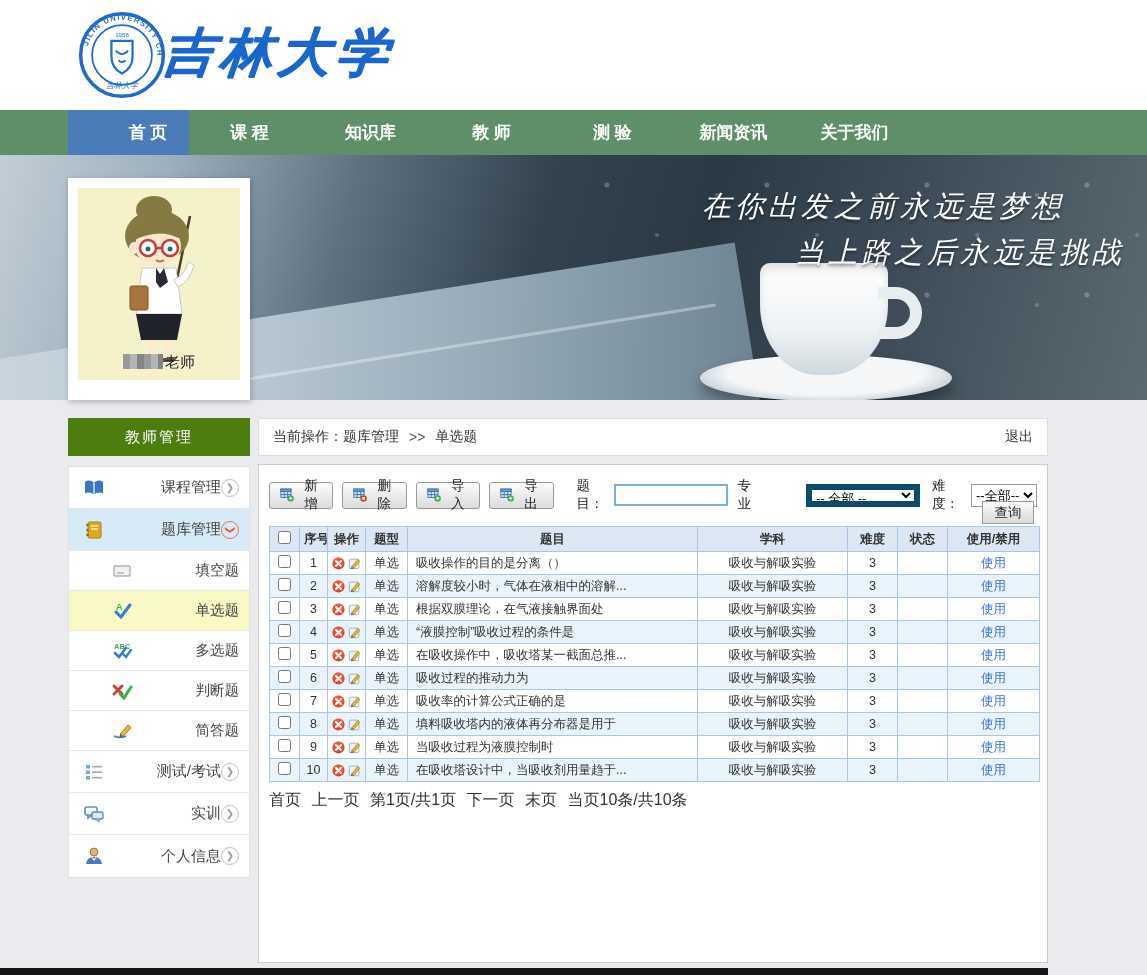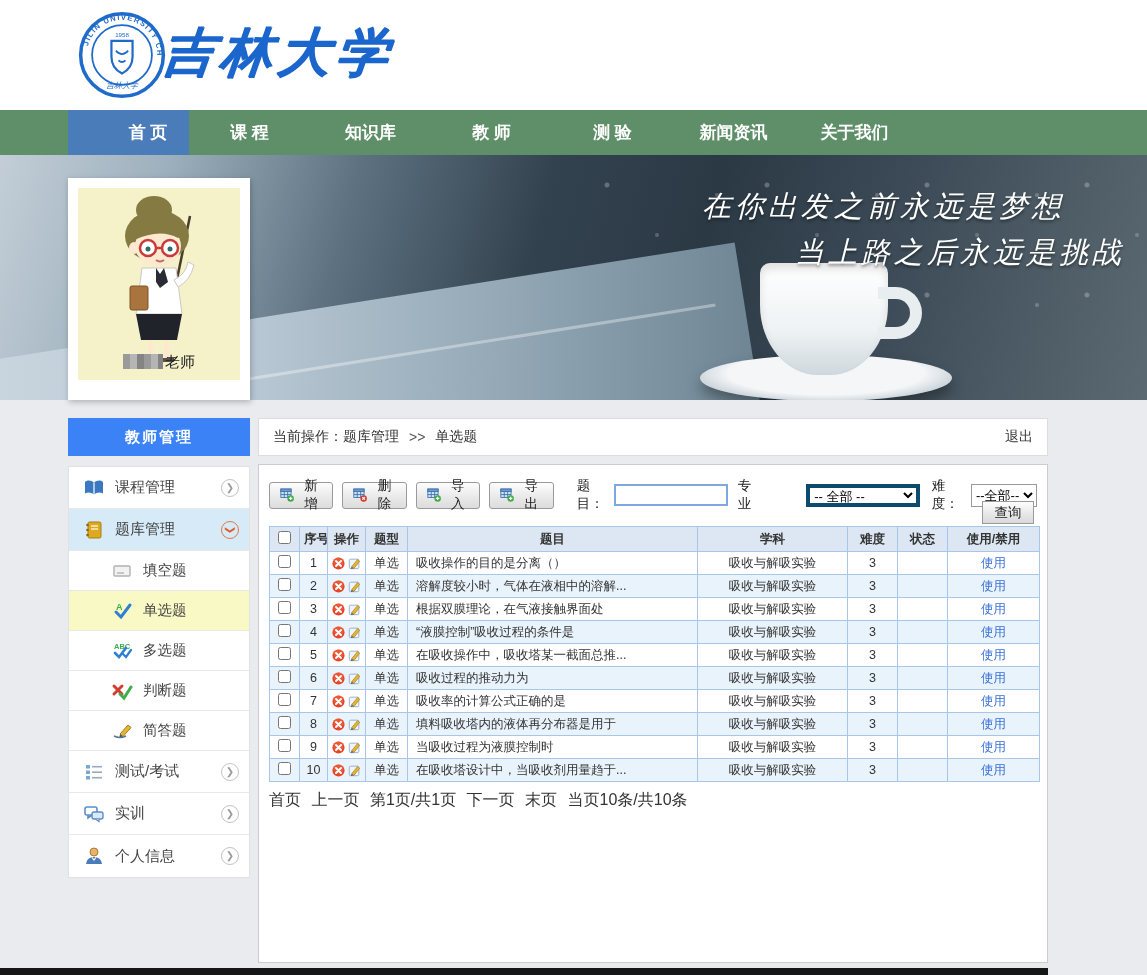--- a/index.html
+++ b/index.html
@@ -33,45 +33,45 @@
   
   .avatar-card { position:absolute; left:68px; top:178px; width:182px; height:222px; background:#ffffff; box-shadow:1px 2px 6px rgba(0,0,0,.25); padding:10px; }
   .avatar-photo { width:162px; height:192px; background:#f5f1c9; position:relative; }
   .avatar-photo svg { display:block; }
   .avatar-name { position:absolute; left:0; bottom:8px; width:100%; text-align:center; font-size:15px; color:#222; }
   .mosaic { display:inline-block; width:40px; height:15px; vertical-align:-2px; margin-right:2px;
     background:repeating-linear-gradient(90deg,#9a9a9a 0 7px,#b5b5b5 7px 14px,#848484 14px 21px),repeating-linear-gradient(0deg,rgba(255,255,255,.25) 0 5px,rgba(0,0,0,.12) 5px 10px); }
 
   
   .sidebar { position:absolute; left:68px; top:418px; width:182px; }
-  .sidebar-header { height:38px; line-height:38px; background:#3b82f6; color:#fff; text-align:center; font-size:15px; font-weight:bold; letter-spacing:2px; }
+  .sidebar-header { height:38px; line-height:38px; background:#4d7c0f; color:#fff; text-align:center; font-size:15px; font-weight:normal; letter-spacing:2px; }
   .side-menu { margin-top:10px; background:#fff; border:1px solid #e2e2e2; }
   .menu-item { display:flex; align-items:center; height:42px; padding:0 10px 0 14px; border-bottom:1px solid #e8e8e8; font-size:15px; color:#444; cursor:pointer; background:#fff; }
   .menu-item:last-child { border-bottom:none; }
   .menu-item .mi-icon { width:22px; height:20px; margin-right:10px; flex:0 0 22px; }
-  .menu-item .mi-label { flex:1; }
+  .menu-item .mi-label { flex:1;text-align:right; }
   .menu-item.sub { height:40px; padding-left:42px; font-size:14.5px; }
   .menu-item.expanded { background:#d6eaf8; }
   .menu-item.selected { background:#f9f9c6; }
   .chev { width:18px; height:18px; border:1px solid #c3c3c3; border-radius:50%; color:#9a9a9a; font-size:10px; line-height:16px; text-align:center; flex:0 0 18px; }
   .chev.down { border-color:#e07a4a; color:#e05a2b; }
 
   .main-col { position:absolute; left:258px; top:418px; width:790px; }
   .breadcrumb-bar { height:38px; background:#fff; border:1px solid #ddd; display:flex; align-items:center; padding:0 14px; font-size:14px; color:#333; }
   .breadcrumb-bar .spacer { flex:1; }
   .crumb-sep { margin:0 10px; color:#555; }
   .logout-link { color:#333; cursor:pointer; }
 
   .panel { margin-top:8px; background:#fff; border:1px solid #ccc; height:499px; position:relative; padding:12px 10px; }
   .toolbar { display:flex; align-items:center; }
   .tb-btn { display:inline-flex; align-items:center; gap:5px; height:27px; padding:0 10px; margin-right:9px; font-size:13.5px; color:#222; background:linear-gradient(180deg,#fdfdfd,#e8e8e8 60%,#dcdcdc); border:1px solid #9a9a9a; border-radius:3px; cursor:pointer; }
   .tb-btn svg { display:block; }
   .field-label { font-size:13.5px; color:#222; margin-left:14px; }
   .title-input { width:114px; height:22px; border:2px solid #7ea9dd; margin-left:2px; font-size:13px; padding:0 3px; }
-  .major-select { width:130px; height:23px; font-size:13px; border:4px solid #0c4a6e; background:#fff;margin-left:43px; }
+  .major-select { width:130px; height:23px; font-size:13px; border:6px solid #0c4a6e; background:#fff;margin-left:43px; }
   .diff-select { width:76px; height:23px; font-size:13px; border:1px solid #999; background:#fff; }
   .search-btn { position:absolute; top:36px; right:13px; z-index:5; height:23px; width:52px; font-size:13.5px; color:#222; background:linear-gradient(180deg,#fdfdfd,#e6e6e6 60%,#d9d9d9); border:1px solid #9a9a9a; cursor:pointer; }
 
   table.qtable { border-collapse:collapse; margin-top:13px; width:770px; table-layout:fixed; }
   .qtable th, .qtable td { border:1px solid #a9c6e8; font-size:12.5px; color:#333; height:23px; padding:0 4px; overflow:hidden; white-space:nowrap; }
   .qtable th { background:#dce7f3; height:25px; font-weight:bold; text-align:center; }
   .qtable td { text-align:center; }
   .qtable td.q-title { text-align:left; padding-left:8px;margin-top:47px; }
   .qtable tr.even td { background:#e9f3fb; }
   .qtable .op-icons { display:flex; justify-content:center; align-items:center; gap:3px; }

